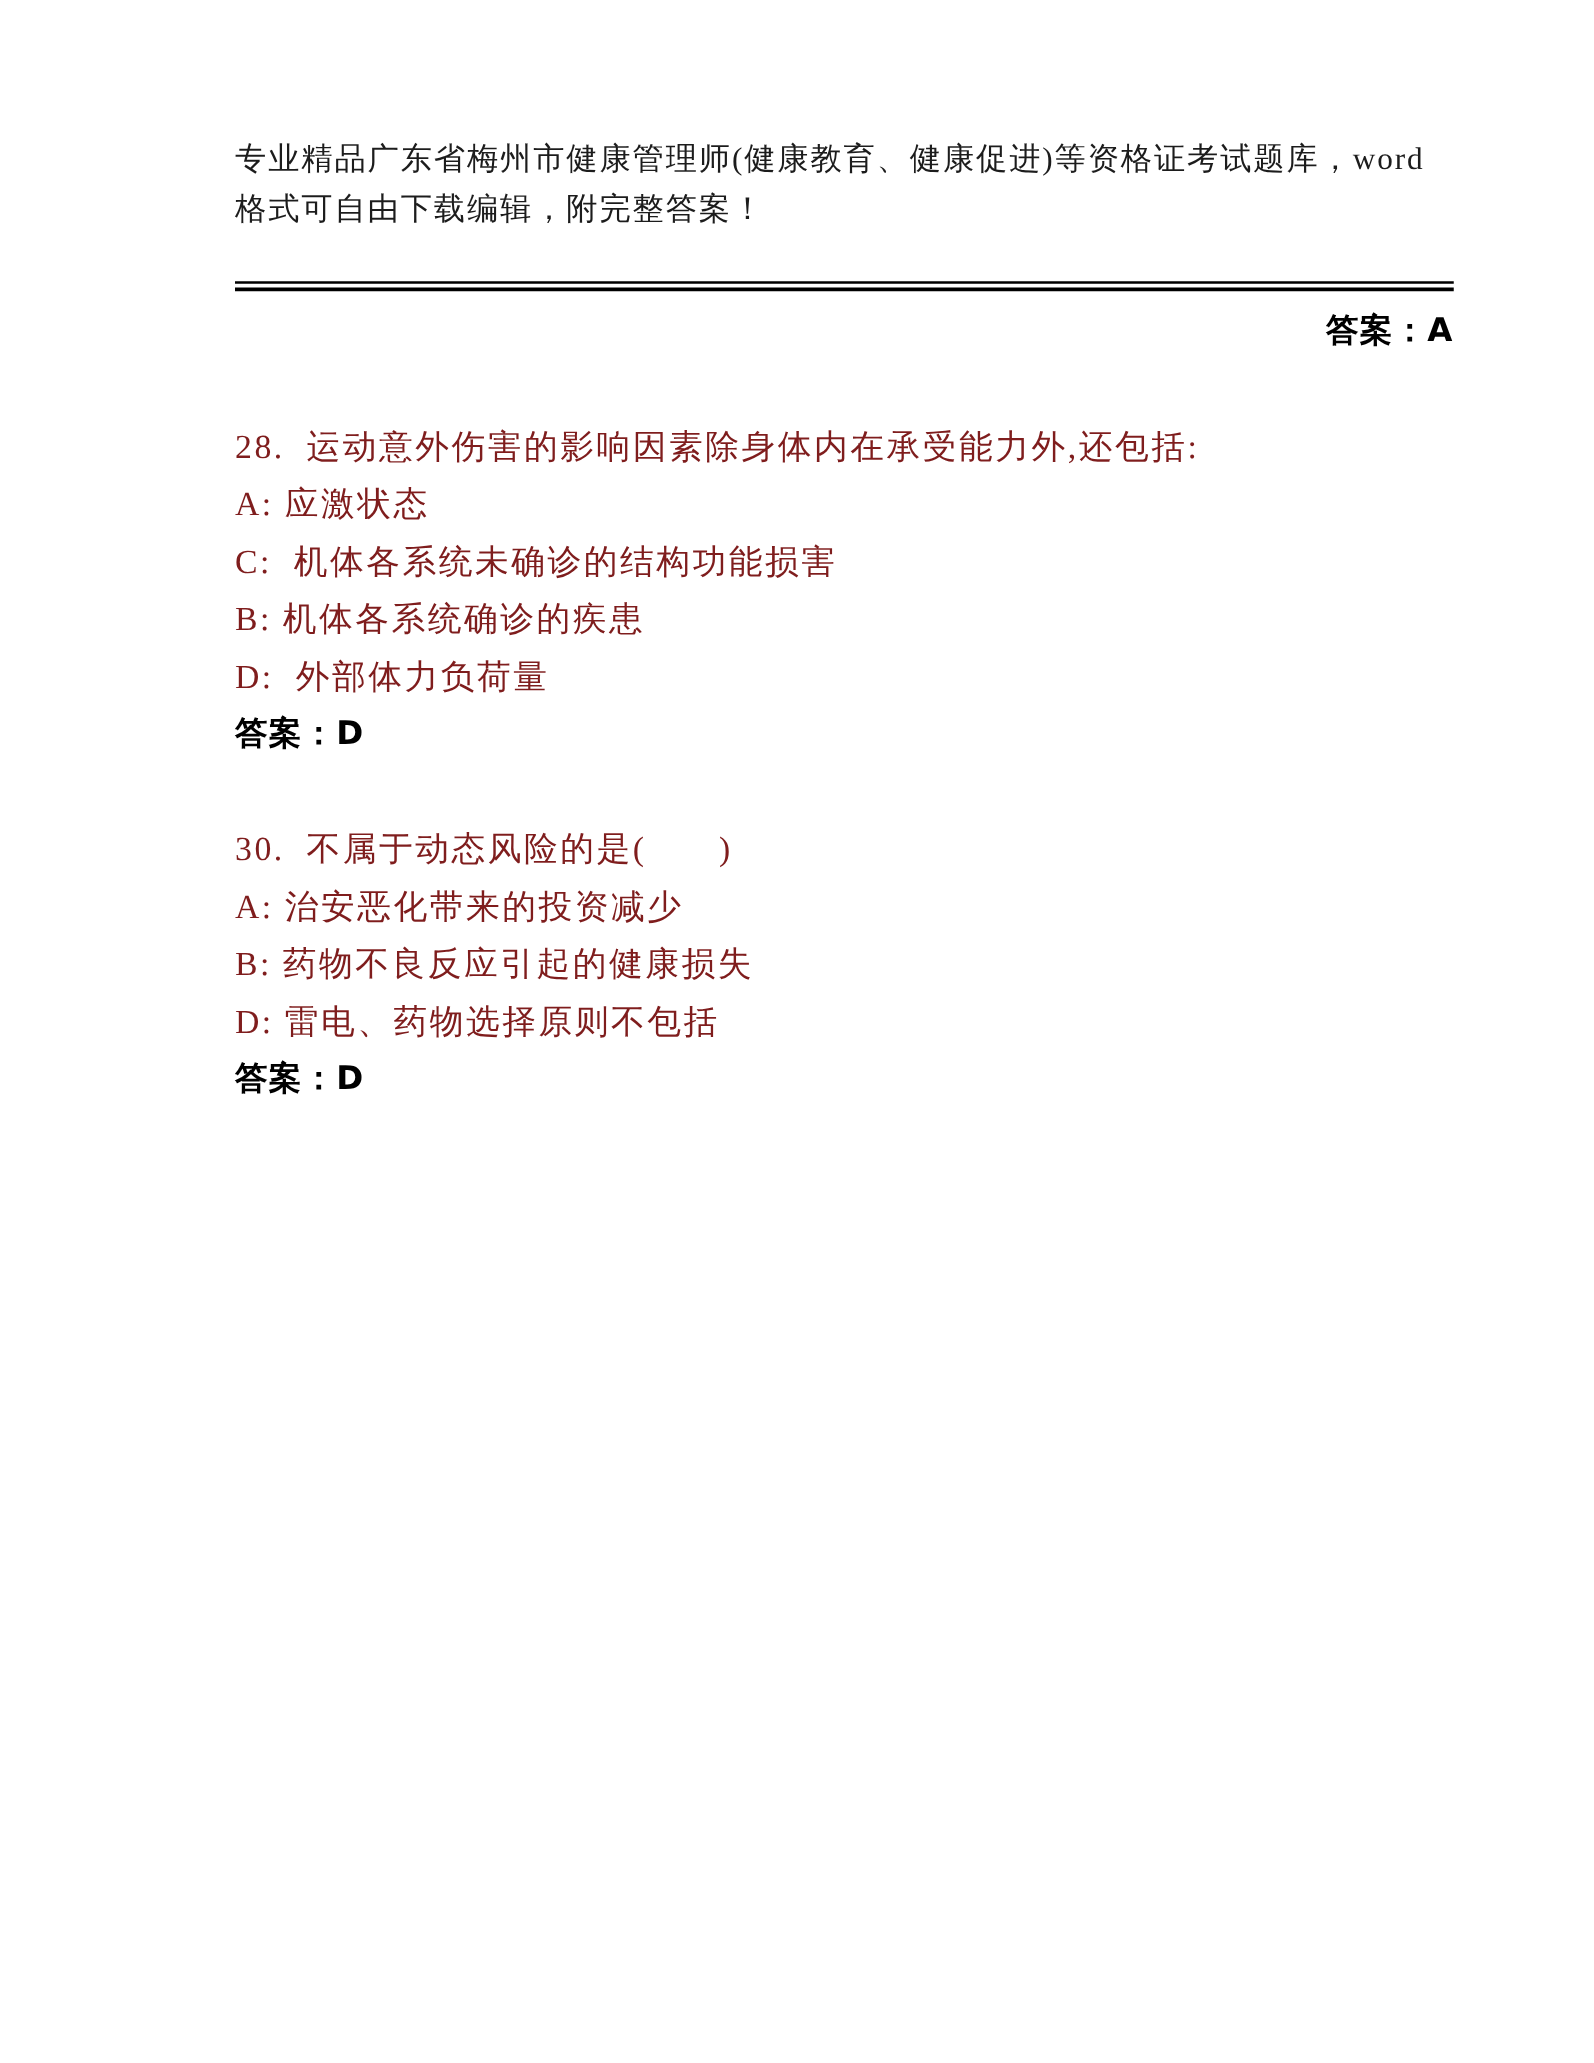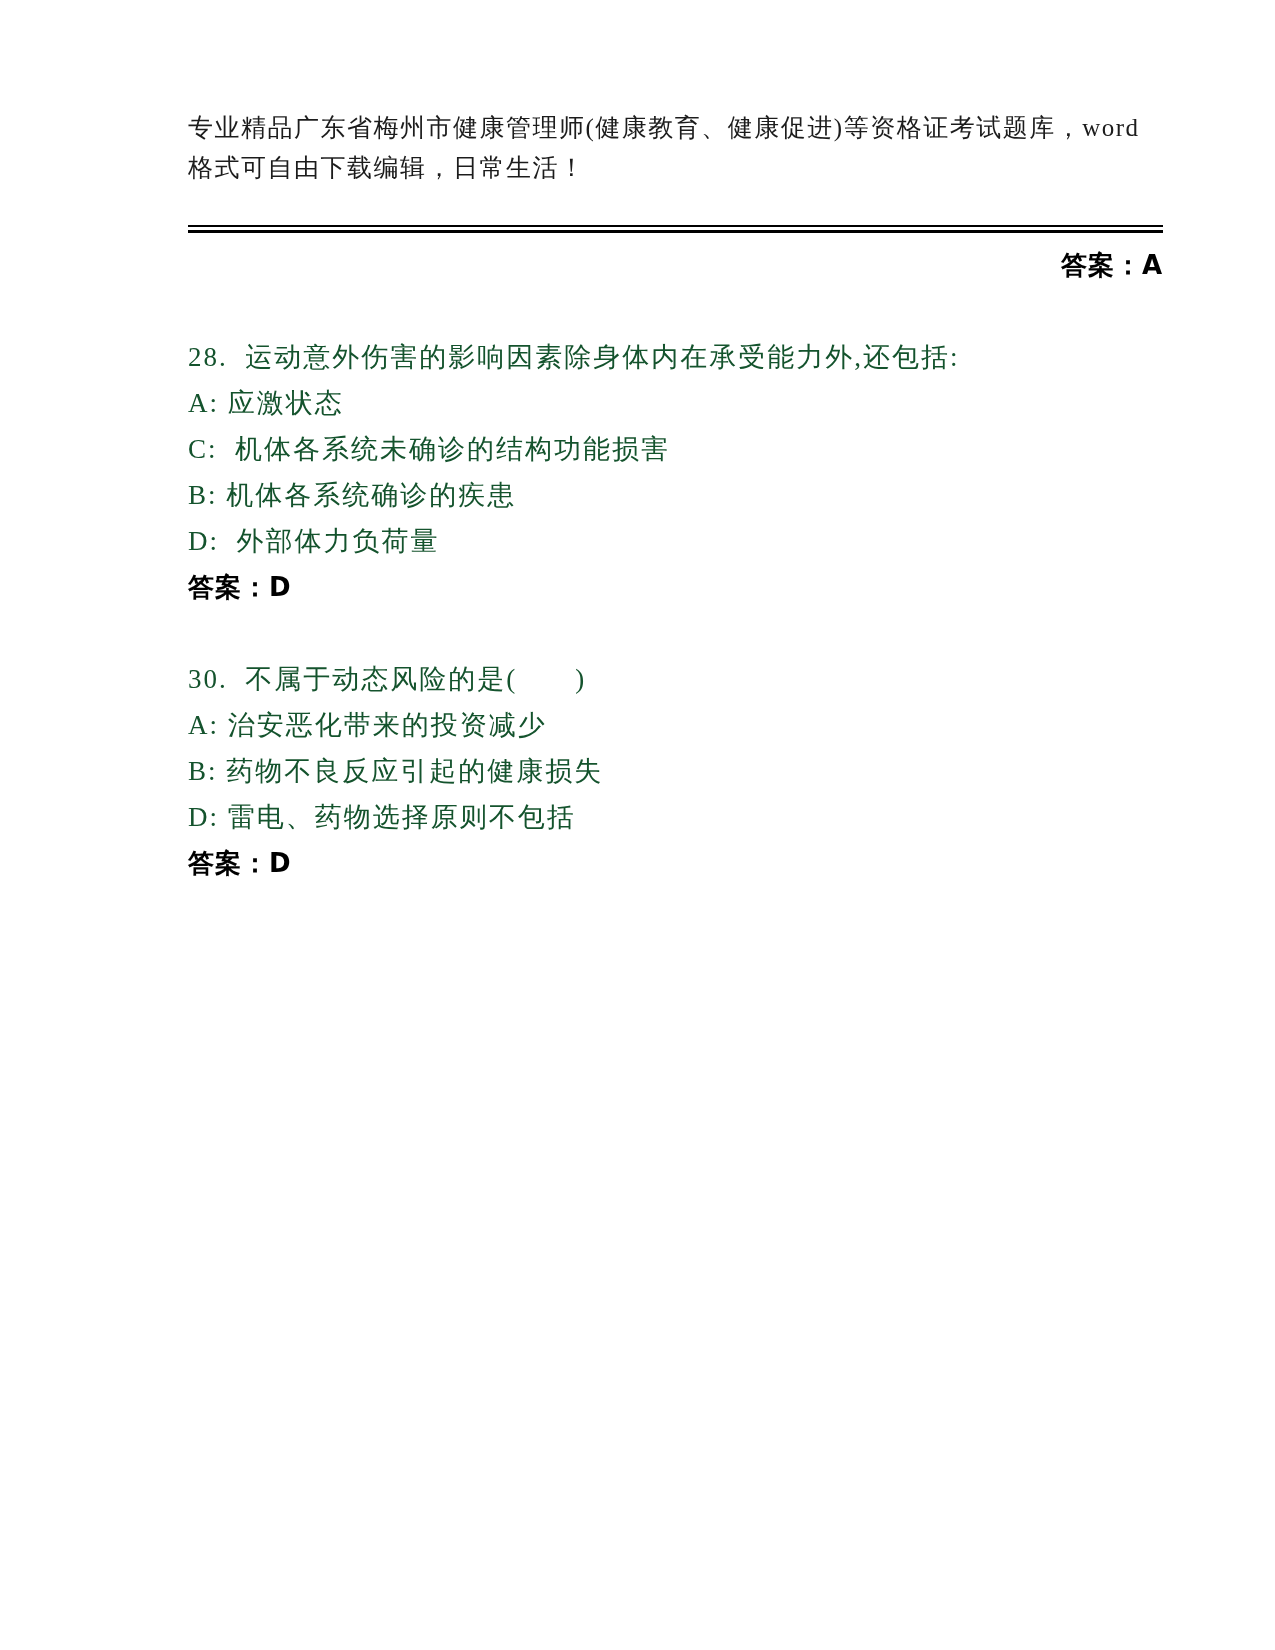--- a/index.html
+++ b/index.html
@@ -46,32 +46,32 @@
     text-align: right;
   }
   .question-block {
     margin-top: 46px;
   }
   .q-line, .opt-line {
     font-family: "Liberation Serif", "DejaVu Serif", serif;
     font-size: 27px;
     line-height: 46px;
     letter-spacing: 2px;
-    color: #14532d;
+    color: #7f1d1d;
     white-space: pre-wrap;
   }
 </style>
 </head>
 <body>
 
 <div class="page">
 
   <div class="doc-header">
     <div class="hdr-line">专业精品广东省梅州市健康管理师(健康教育、健康促进)等资格证考试题库，word</div>
-    <div class="hdr-line">格式可自由下载编辑，日常生活！</div>
+    <div class="hdr-line">格式可自由下载编辑，附完整答案！</div>
   </div>
 
   <div class="separator"></div>
 
   <div class="answer-line first-answer">答案：A</div>
 
   <div class="question-block">
     <div class="q-line">28.  运动意外伤害的影响因素除身体内在承受能力外,还包括:</div>
     <div class="opt-line">A: 应激状态</div>
     <div class="opt-line">C:  机体各系统未确诊的结构功能损害</div>

